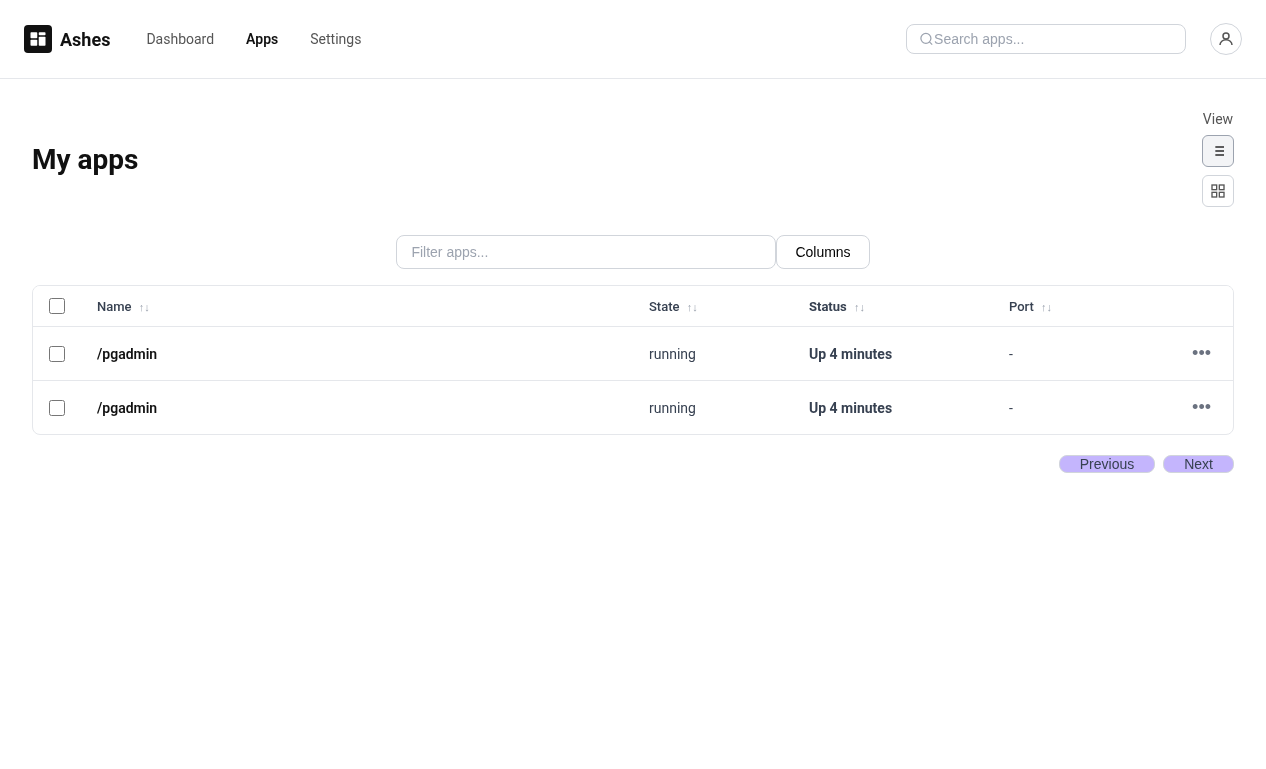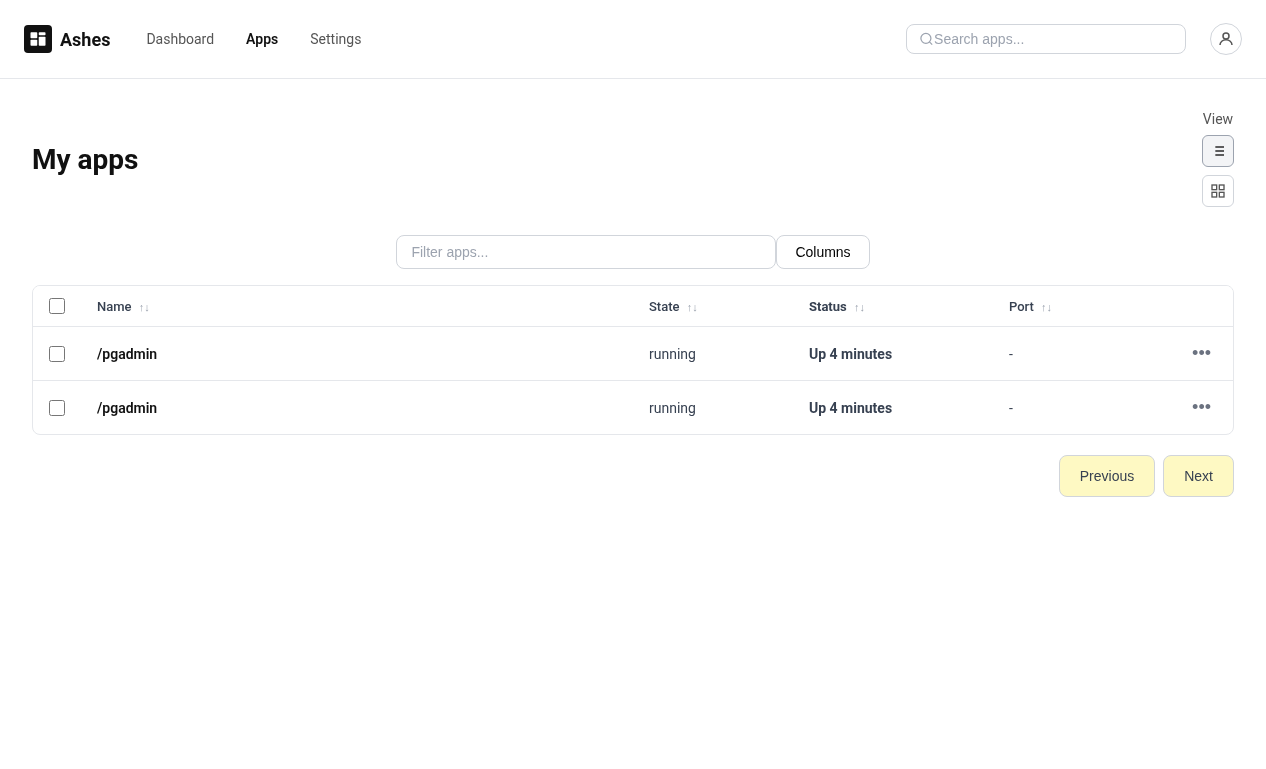--- a/index.html
+++ b/index.html
@@ -105,22 +105,22 @@
       width: 16px; height: 16px; cursor: pointer; accent-color: #111;
     }
 
     
     .pagination {
       display: flex; justify-content: flex-end; align-items: center;
       gap: 8px; margin-top: 20px;
     }
     .page-btn {
       border: 1px solid #d1d5db; border-radius: 8px;
-      padding: 12px 20px; font-size: 14px; cursor: pointer;
-      background: #fef9c3; font-weight: 400; color: #374151;
+      padding: 0 20px; font-size: 14px; cursor: pointer;
+      background: #c4b5fd; font-weight: 400; color: #374151;
     }
     .page-btn:disabled { color: #d1d5db; cursor: not-allowed; }
   </style>
 </head>
 <body>
 
 <nav class="navbar">
   <div class="navbar-brand">
     <div class="brand-icon">
       <svg viewBox="0 0 24 24" xmlns="http://www.w3.org/2000/svg">

